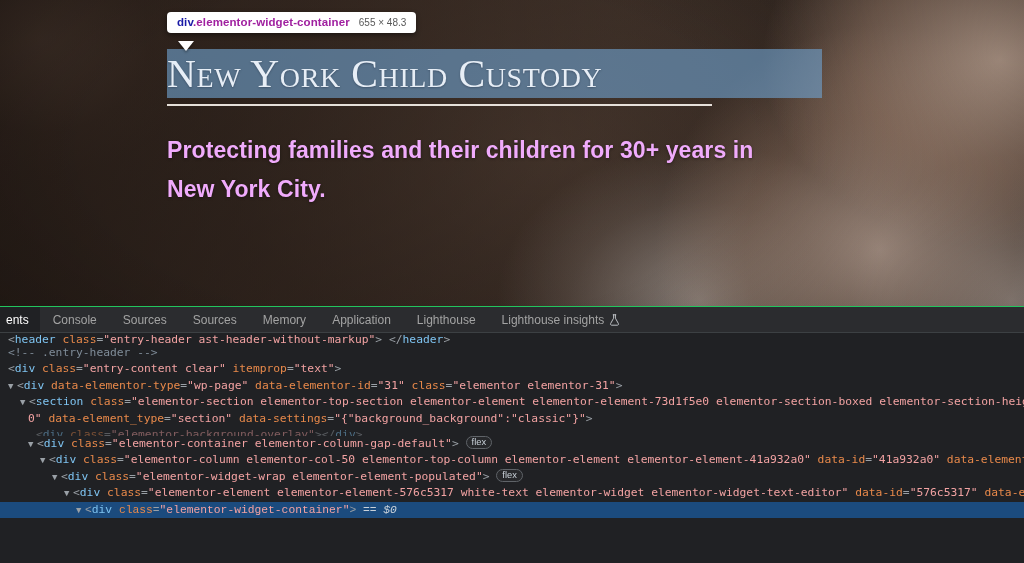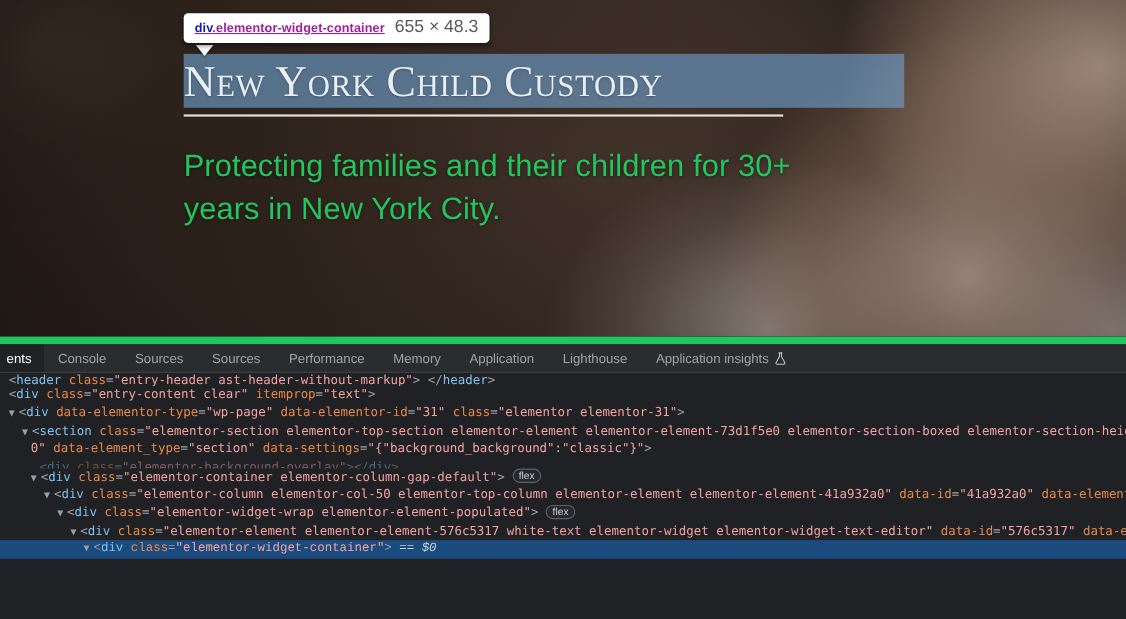--- a/index.html
+++ b/index.html
@@ -43,23 +43,23 @@
     position: absolute; left: 167px; top: 12px;
     background: #fff;
     border-radius: 4px;
     padding: 4px 10px 5px 10px;
     box-shadow: 0 2px 5px rgba(0,0,0,0.45);
     white-space: nowrap;
     font-size: 11.5px;
     display: flex; align-items: baseline; gap: 9px;
     z-index: 12;
   }
-  .tip-tag { color: #a020a0; font-weight: bold; letter-spacing: 0.1px; text-decoration: underline; }
+  .tip-tag { color: #a020a0; font-weight: bold; letter-spacing: 0.1px; }
   .tip-tag .tname { color: #1a1aa6; }
-  .tip-dims { color: #585858; font-size: 16px; }
+  .tip-dims { color: #585858; font-size: 10px; }
   .tip-arrow {
     position: absolute; left: 178px; top: 41px;
     width: 0; height: 0;
     border-left: 8px solid transparent;
     border-right: 8px solid transparent;
     border-top: 10px solid #fff;
     z-index: 12;
     filter: drop-shadow(0 2px 1px rgba(0,0,0,0.3));
   }
   .h1-highlight {
@@ -80,24 +80,24 @@
     text-shadow: 0 1px 2px rgba(20,30,45,0.35);
     white-space: nowrap;
   }
   .hero-rule {
     position: absolute; left: 167px; top: 104px; width: 545px; height: 2px;
     background: #efeae4; z-index: 5; opacity: 0.95;
   }
   .hero-sub {
     position: absolute; left: 167px; top: 131px; width: 615px;
     z-index: 5;
-    font-size: 28px;
+    font-size: 23px;
     line-height: 39px;
-    color: #22c55e;
-    font-weight: 400;
+    color: #f0abfc;
+    font-weight: 700;
     letter-spacing: 0.1px;
     text-shadow: 0 1px 3px rgba(0,0,0,0.4);
   }
   .hero-btn {
     position: absolute; left: 167px; top: 238px;
     width: 240px; height: 46px;
     background: #d8a33f;
     display: flex; align-items: center; justify-content: center;
     color: #ffffff;
     font-family: "Liberation Serif", "DejaVu Serif", serif;
@@ -106,21 +106,21 @@
     letter-spacing: 1.1px;
     z-index: 5;
     cursor: pointer;
     box-shadow: 0 1px 3px rgba(0,0,0,0.25);
   }
 
   
   .devtools {
     position: absolute; left: 0; top: 306px; width: 1024px; height: 257px;
     background: #202124;
-    border-top: 7px solid #22c55e;
+    border-top: 1px solid #22c55e;
     overflow: hidden;
   }
   .dt-tabbar {
     position: relative;
     height: 26px;
     background: #2b2c2f;
     display: flex; align-items: stretch;
     border-bottom: 1px solid #3c4043;
   }
   .dt-tab {
@@ -217,47 +217,47 @@
       <div class="dt-tab">
           <span>Console</span>
         </div>
       <div class="dt-tab">
           <span>Sources</span>
         </div>
       <div class="dt-tab">
           <span>Sources</span>
         </div>
       <div class="dt-tab">
-          <span>Performance</span>
-        </div>
-      <div class="dt-tab">
           <span>Memory</span>
         </div>
       <div class="dt-tab">
           <span>Application</span>
         </div>
       <div class="dt-tab">
           <span>Lighthouse</span>
         </div>
       <div class="dt-tab">
-        <span>Application insights</span>
+        <span>Lighthouse insights</span>
         <span class="flask-icon">
           <svg width="11" height="12" viewBox="0 0 11 12">
               <path d="M4.2 0.8h2.6M4.6 0.8v3.4L1.6 9.6c-0.4 0.8 0.1 1.6 1 1.6h5.8c0.9 0 1.4-0.8 1-1.6L6.4 4.2V0.8" fill="none" stroke="#c3c6ca" stroke-width="0.95" stroke-linecap="round" stroke-linejoin="round"></path>
             </svg>
         </span>
       </div>
     </div>
 
     <div class="dt-tree">
 
       <div class="node" style="height:13px; overflow:hidden; margin-top:-2px;">
         <span class="ind" style="width:8px"></span><span class="punct">&lt;</span><span class="tag">header</span> <span class="attr">class</span><span class="punct">=</span><span class="str">"entry-header ast-header-without-markup"</span><span class="punct">&gt;</span> <span class="punct">&lt;/</span><span class="tag">header</span><span class="punct">&gt;</span>
       </div>
 
+      <div class="node">
+        <span class="ind" style="width:8px"></span><span class="comment">&lt;!-- .entry-header --&gt;</span>
+      </div>
 
       <div class="node">
         <span class="ind" style="width:8px"></span><span class="punct">&lt;</span><span class="tag">div</span> <span class="attr">class</span><span class="punct">=</span><span class="str">"entry-content clear"</span> <span class="attr">itemprop</span><span class="punct">=</span><span class="str">"text"</span><span class="punct">&gt;</span>
       </div>
 
       <div class="node">
         <span class="ind" style="width:8px"></span><span class="tw">▼</span><span class="punct">&lt;</span><span class="tag">div</span> <span class="attr">data-elementor-type</span><span class="punct">=</span><span class="str">"wp-page"</span> <span class="attr">data-elementor-id</span><span class="punct">=</span><span class="str">"31"</span> <span class="attr">class</span><span class="punct">=</span><span class="str">"elementor elementor-31"</span><span class="punct">&gt;</span>
       </div>
 
       <div class="node">

